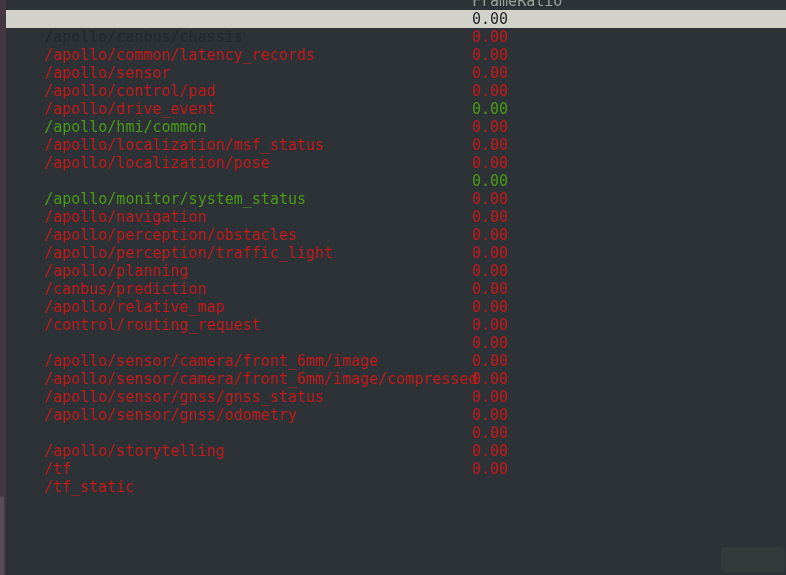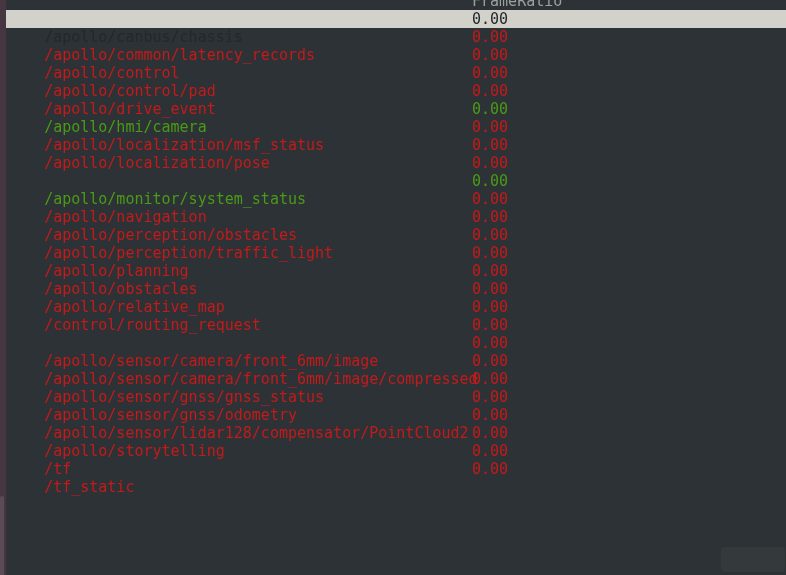--- a/index.html
+++ b/index.html
@@ -87,33 +87,33 @@
     <div id="channel-table">
         <div class="row selected">
     <span class="ch">/apollo/canbus/chassis</span>
     <span class="fr">0.00</span>
   </div>
         <div class="row error">
     <span class="ch">/apollo/common/latency_records</span>
     <span class="fr">0.00</span>
   </div>
         <div class="row error">
-    <span class="ch">/apollo/control</span>
+    <span class="ch">/apollo/sensor</span>
     <span class="fr">0.00</span>
   </div>
         <div class="row error">
     <span class="ch">/apollo/control/pad</span>
     <span class="fr">0.00</span>
   </div>
         <div class="row error">
     <span class="ch">/apollo/drive_event</span>
     <span class="fr">0.00</span>
   </div>
         <div class="row ok">
-    <span class="ch">/apollo/hmi/camera</span>
+    <span class="ch">/apollo/hmi/common</span>
     <span class="fr">0.00</span>
   </div>
         <div class="row error">
     <span class="ch">/apollo/localization/msf_status</span>
     <span class="fr">0.00</span>
   </div>
         <div class="row error">
     <span class="ch">/apollo/localization/pose</span>
     <span class="fr">0.00</span>
   </div>
@@ -134,21 +134,21 @@
   </div>
         <div class="row error">
     <span class="ch">/apollo/perception/traffic_light</span>
     <span class="fr">0.00</span>
   </div>
         <div class="row error">
     <span class="ch">/apollo/planning</span>
     <span class="fr">0.00</span>
   </div>
         <div class="row error">
-    <span class="ch">/apollo/obstacles</span>
+    <span class="ch">/canbus/prediction</span>
     <span class="fr">0.00</span>
   </div>
         <div class="row error">
     <span class="ch">/apollo/relative_map</span>
     <span class="fr">0.00</span>
   </div>
         <div class="row error">
     <span class="ch">/control/routing_request</span>
     <span class="fr">0.00</span>
   </div>
@@ -165,21 +165,20 @@
   </div>
         <div class="row error">
     <span class="ch">/apollo/sensor/gnss/gnss_status</span>
     <span class="fr">0.00</span>
   </div>
         <div class="row error">
     <span class="ch">/apollo/sensor/gnss/odometry</span>
     <span class="fr">0.00</span>
   </div>
         <div class="row error">
-    <span class="ch">/apollo/sensor/lidar128/compensator/PointCloud2</span>
     <span class="fr">0.00</span>
   </div>
         <div class="row error">
     <span class="ch">/apollo/storytelling</span>
     <span class="fr">0.00</span>
   </div>
         <div class="row error">
     <span class="ch">/tf</span>
     <span class="fr">0.00</span>
   </div>

